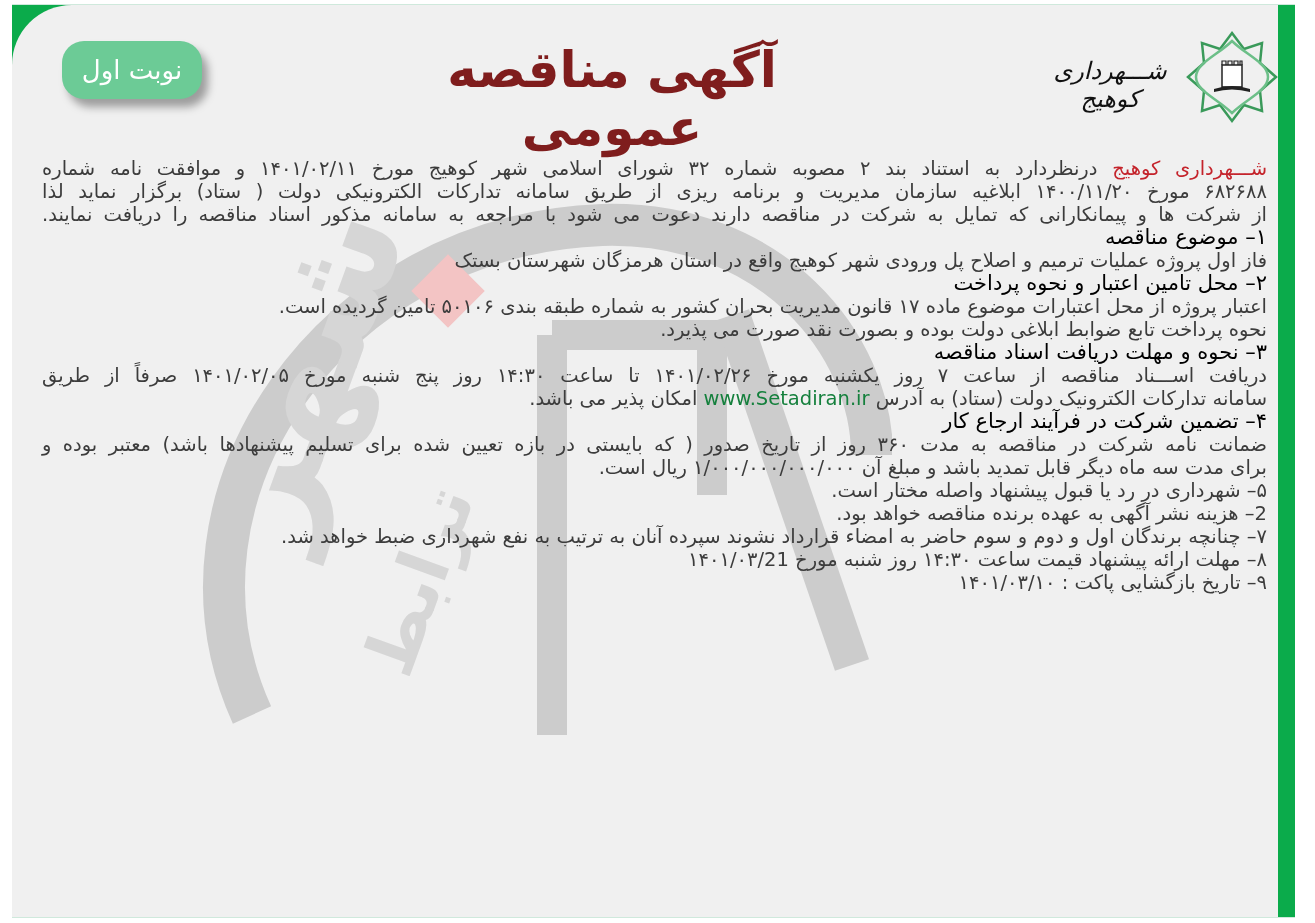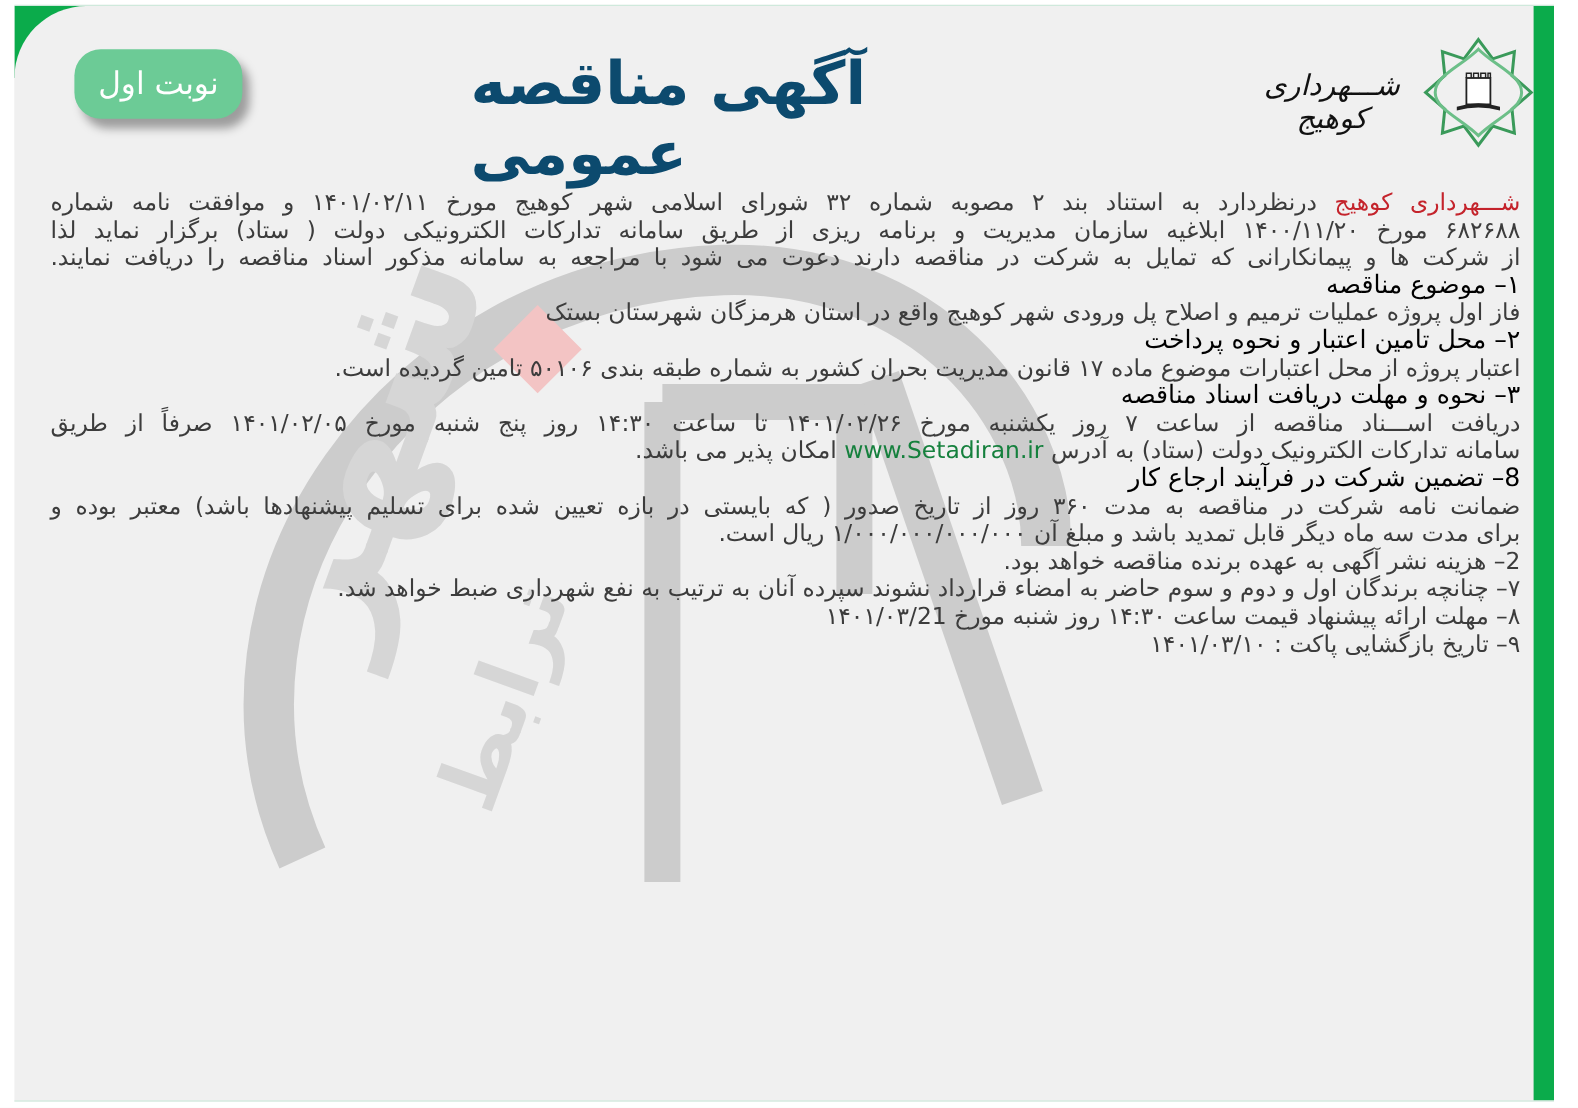--- a/index.html
+++ b/index.html
@@ -18,22 +18,22 @@
   }
   .watermark { position: absolute; left: 120px; top: 190px; width: 760px; height: 560px; pointer-events: none; }
   .header { position: absolute; left: 0; right: 17px; top: 0; height: 140px; }
   .badge {
     position: absolute; left: 50px; top: 36px; width: 140px; height: 58px;
     background: #6ccb96; color: #fff; border-radius: 22px; font-size: 26px;
     display: flex; align-items: center; justify-content: center;
     box-shadow: 6px 8px 8px rgba(0,0,0,0.35); direction: rtl; text-align: center;
   }
   .title {
-    position: absolute; left: 380px; top: 36px; width: 440px; text-align: left;
-    font-size: 50px; font-weight: bold; color: #0c4a6e; direction: rtl;
+    position: absolute; left: 380px; top: 36px; width: 440px; text-align: center;
+    font-size: 50px; font-weight: bold; color: #7f1d1d; direction: rtl;
     font-family: "DejaVu Sans", sans-serif; letter-spacing: -1px;
   }
   .logo { position: absolute; left: 1170px; top: 22px; width: 100px; height: 100px; }
   .logo-text {
     position: absolute; left: 1028px; top: 52px; width: 140px; font-size: 24px;
     color: #111; font-style: italic; font-family: "DejaVu Serif", serif; direction: rtl; text-align: center;
   }
   .content {
     position: absolute; right: 28px; left: 30px; top: 152px; direction: rtl; text-align: right;
     color: #3c3c3c; font-size: 19.5px; font-weight: normal; line-height: 23px;
@@ -79,27 +79,29 @@
   <div class="content">
     <span class="line justify"><span class="red">شـــهرداری کوهیج</span><span> درنظردارد به استناد بند ۲ مصوبه شماره ۳۲ شورای اسلامی شهر کوهیج مورخ ۱۴۰۱/۰۲/۱۱ و موافقت نامه شماره</span></span>
     <span class="line justify">۶۸۲۶۸۸ مورخ ۱۴۰۰/۱۱/۲۰ ابلاغیه سازمان مدیریت و برنامه ریزی از طریق سامانه تدارکات الکترونیکی دولت ( ستاد) برگزار نماید لذا</span>
     <span class="line justify">از شرکت ها و پیمانکارانی که تمایل به شرکت در مناقصه دارند دعوت می شود با مراجعه به سامانه مذکور اسناد مناقصه را دریافت نمایند.</span>
 
     <span class="line heading">۱– موضوع مناقصه</span>
     <span class="line">فاز اول پروژه عملیات ترمیم و اصلاح پل ورودی شهر کوهیج واقع در استان هرمزگان شهرستان بستک</span>
 
     <span class="line heading">۲– محل تامین اعتبار و نحوه پرداخت</span>
     <span class="line">اعتبار پروژه از محل اعتبارات موضوع ماده ۱۷ قانون مدیریت بحران کشور به شماره طبقه بندی ۵۰۱۰۶ تامین گردیده است.</span>
+    <span class="line">نحوه پرداخت تابع ضوابط ابلاغی دولت بوده و بصورت نقد صورت می پذیرد.</span>
 
     <span class="line heading">۳– نحوه و مهلت دریافت اسناد مناقصه</span>
     <span class="line justify">دریافت اســـناد مناقصه از ساعت ۷ روز یکشنبه مورخ ۱۴۰۱/۰۲/۲۶ تا ساعت ۱۴:۳۰ روز پنج شنبه مورخ ۱۴۰۱/۰۲/۰۵ صرفاً از طریق</span>
     <span class="line"><span>سامانه تدارکات الکترونیک دولت (ستاد) به آدرس </span><span class="link">www.Setadiran.ir</span><span> امکان پذیر می باشد.</span></span>
 
-    <span class="line heading">8– تضمین شرکت در فرآیند ارجاع کار</span>
+    <span class="line heading">۴– تضمین شرکت در فرآیند ارجاع کار</span>
     <span class="line justify">ضمانت نامه شرکت در مناقصه به مدت ۳۶۰ روز از تاریخ صدور ( که بایستی در بازه تعیین شده برای تسلیم پیشنهادها باشد) معتبر بوده و</span>
     <span class="line">برای مدت سه ماه دیگر قابل تمدید باشد و مبلغ آن ۱/۰۰۰/۰۰۰/۰۰۰/۰۰۰ ریال است.</span>
 
+    <span class="line">۵– شهرداری در رد یا قبول پیشنهاد واصله مختار است.</span>
     <span class="line">2– هزینه نشر آگهی به عهده برنده مناقصه خواهد بود.</span>
     <span class="line">۷– چنانچه برندگان اول و دوم و سوم حاضر به امضاء قرارداد نشوند سپرده آنان به ترتیب به نفع شهرداری ضبط خواهد شد.</span>
     <span class="line">۸– مهلت ارائه پیشنهاد قیمت ساعت ۱۴:۳۰ روز شنبه مورخ ۱۴۰۱/۰۳/21</span>
     <span class="line">۹– تاریخ بازگشایی پاکت : ۱۴۰۱/۰۳/۱۰</span>
   </div>
 </div>
 
 </body></html>

